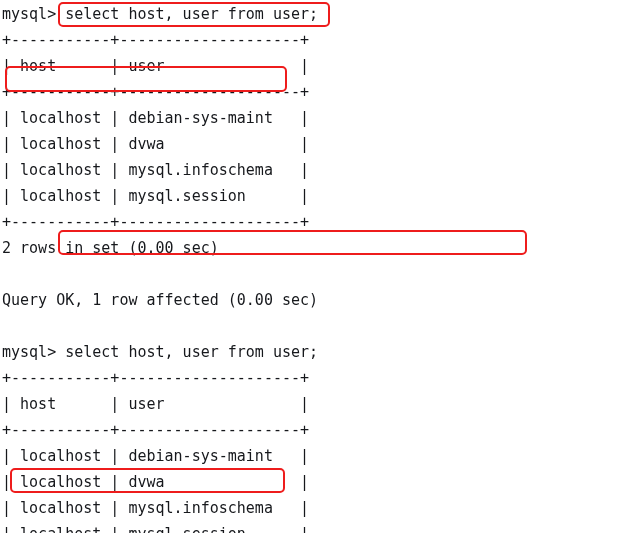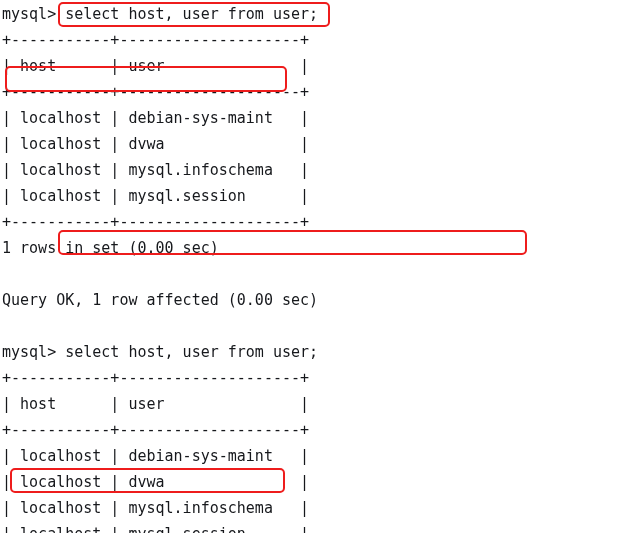--- a/index.html
+++ b/index.html
@@ -49,21 +49,21 @@
   <div id="lines">
       <div class="line">mysql&gt; select host, user from user;</div>
       <div class="line">+-----------+--------------------+</div>
       <div class="line">| host      | user               |</div>
       <div class="line">+-----------+--------------------+</div>
       <div class="line">| localhost | debian-sys-maint   |</div>
       <div class="line">| localhost | dvwa               |</div>
       <div class="line">| localhost | mysql.infoschema   |</div>
       <div class="line">| localhost | mysql.session      |</div>
       <div class="line">+-----------+--------------------+</div>
-      <div class="line">1 rows in set (0.00 sec)</div>
+      <div class="line">2 rows in set (0.00 sec)</div>
       <div class="line blank"></div>
       <div class="line">Query OK, 1 row affected (0.00 sec)</div>
       <div class="line blank"></div>
       <div class="line">mysql&gt; select host, user from user;</div>
       <div class="line">+-----------+--------------------+</div>
       <div class="line">| host      | user               |</div>
       <div class="line">+-----------+--------------------+</div>
       <div class="line">| localhost | debian-sys-maint   |</div>
       <div class="line">| localhost | dvwa               |</div>
       <div class="line">| localhost | mysql.infoschema   |</div>

